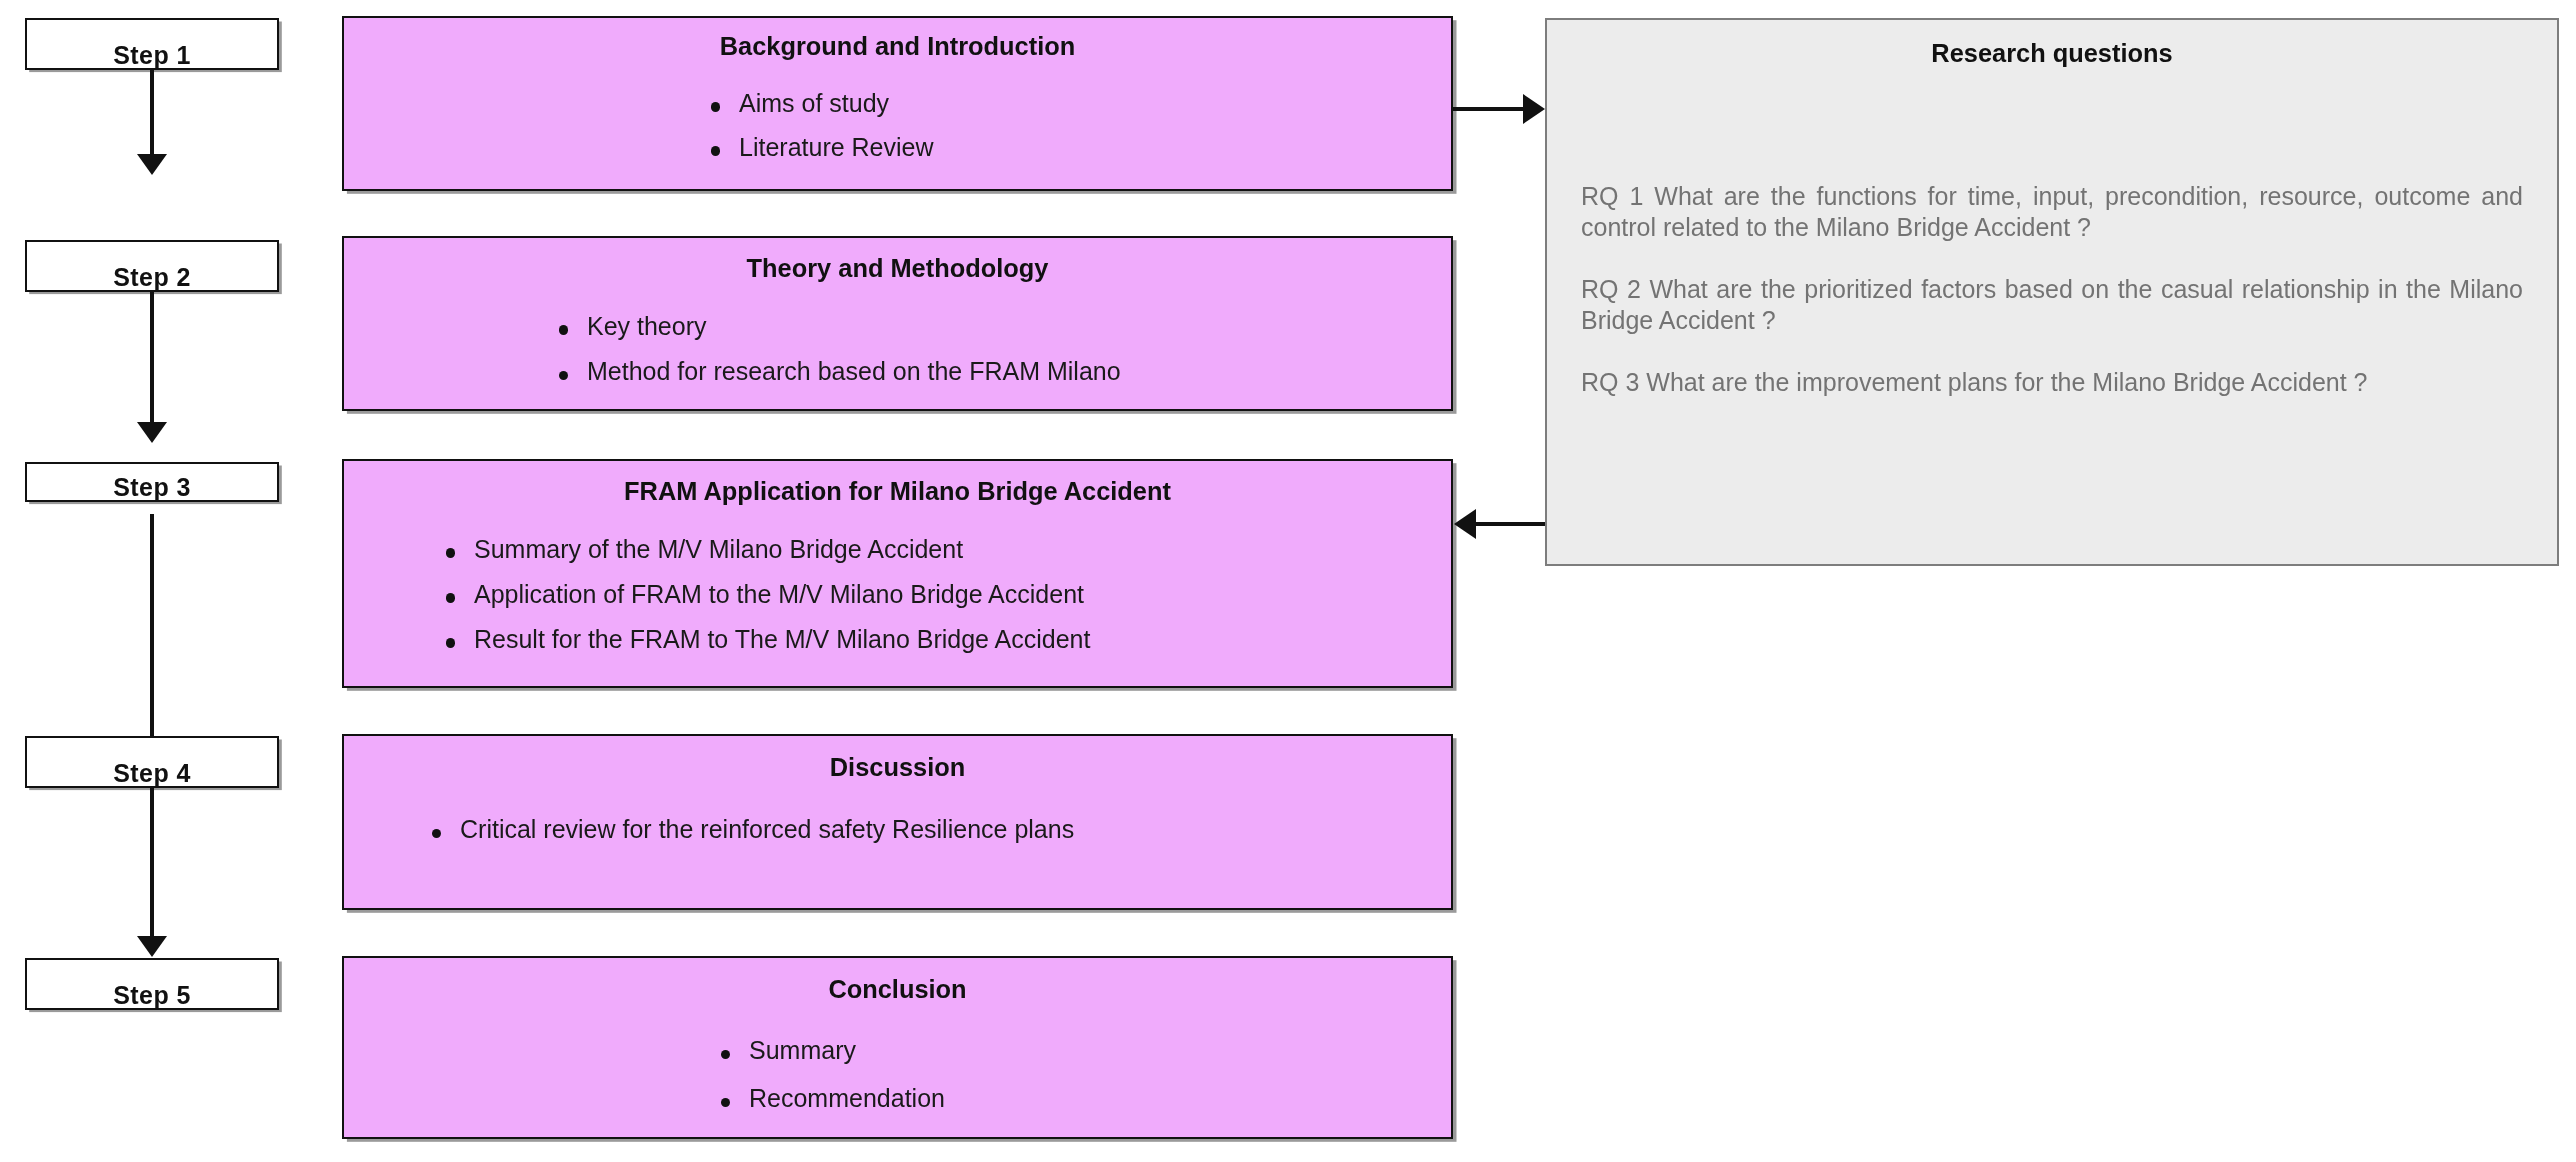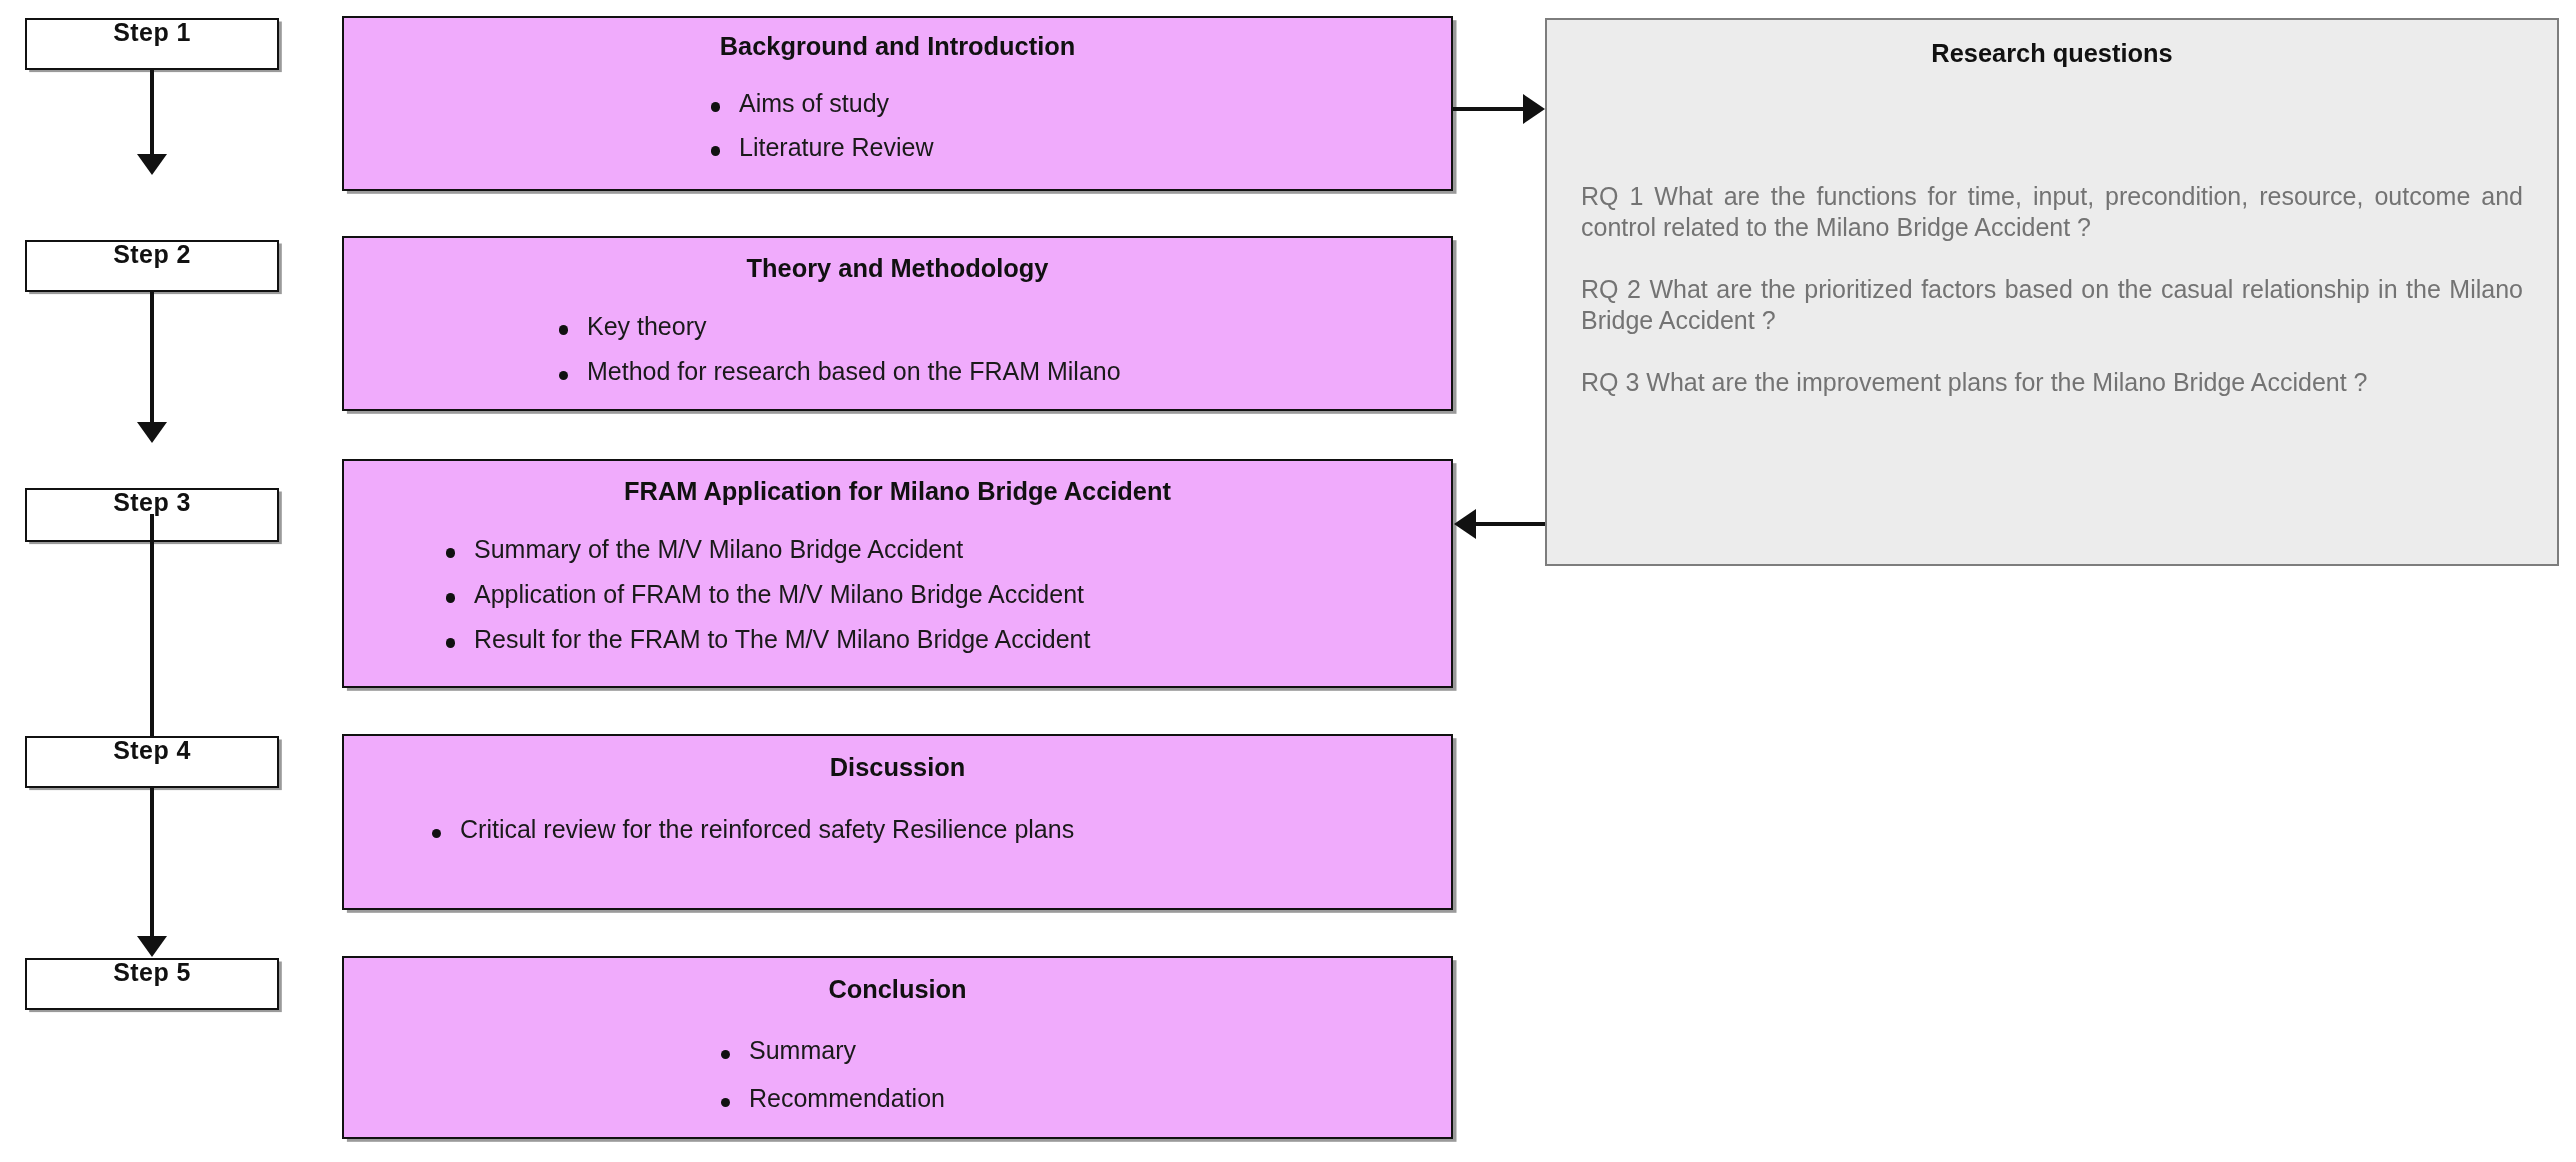--- a/index.html
+++ b/index.html
@@ -22,21 +22,21 @@
   
   .step-box {
     position: absolute;
     left: 25px;
     width: 254px;
     box-sizing: border-box;
     border: 2.8px solid #111111;
     background: #ffffff;
     box-shadow: 3.5px 2.8px 0 -0.7px #9a9a9a;
     display: flex;
-    align-items: flex-start;
+    align-items: flex-end;
     justify-content: center;
   }
   .step-label {
     font-size: 25px;
     font-weight: bold;
     letter-spacing: 0.4px;
     color: #111111;
     line-height: 1;
   }
 
@@ -194,21 +194,21 @@
   <div class="step-box" id="step-1" style="top:17.6px;height:52px;">
     <span class="step-label">Step 1</span>
   </div>
   <div class="v-arrow" id="v-arrow-1" style="top:69px;height:88px;"></div>
 
   <div class="step-box" id="step-2" style="top:240px;height:52px;">
     <span class="step-label">Step 2</span>
   </div>
   <div class="v-arrow" id="v-arrow-2" style="top:291px;height:134px;"></div>
 
-  <div class="step-box" id="step-3" style="top:462px;height:54px;margin-top:26px;">
+  <div class="step-box" id="step-3" style="top:462px;height:40px;">
     <span class="step-label">Step 3</span>
   </div>
   <div class="v-arrow" id="v-arrow-3" style="top:514px;height:240px;"></div>
 
   <div class="step-box" id="step-4" style="top:736px;height:52px;">
     <span class="step-label">Step 4</span>
   </div>
   <div class="v-arrow" id="v-arrow-4" style="top:787px;height:152px;"></div>
 
   <div class="step-box" id="step-5" style="top:958px;height:52px;">

